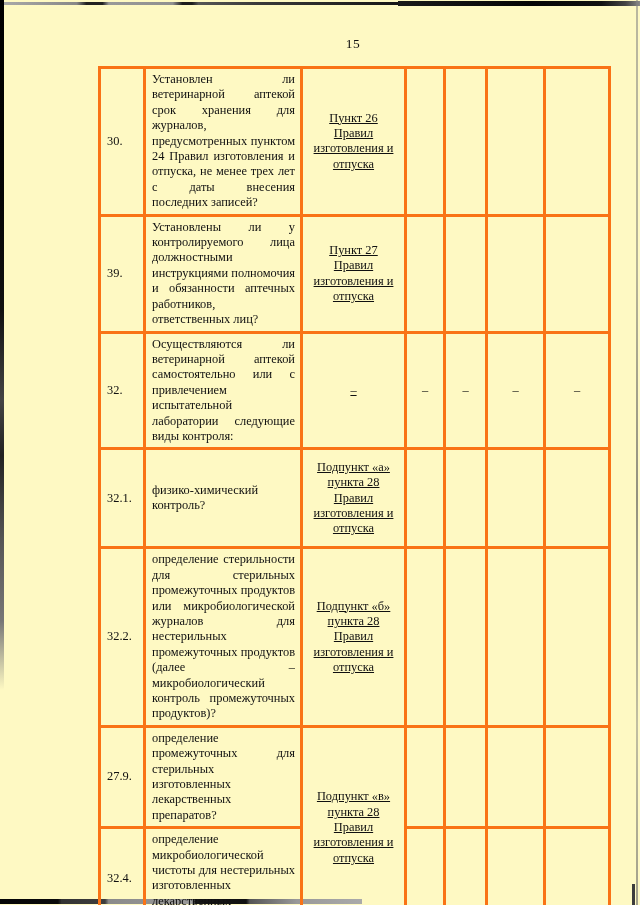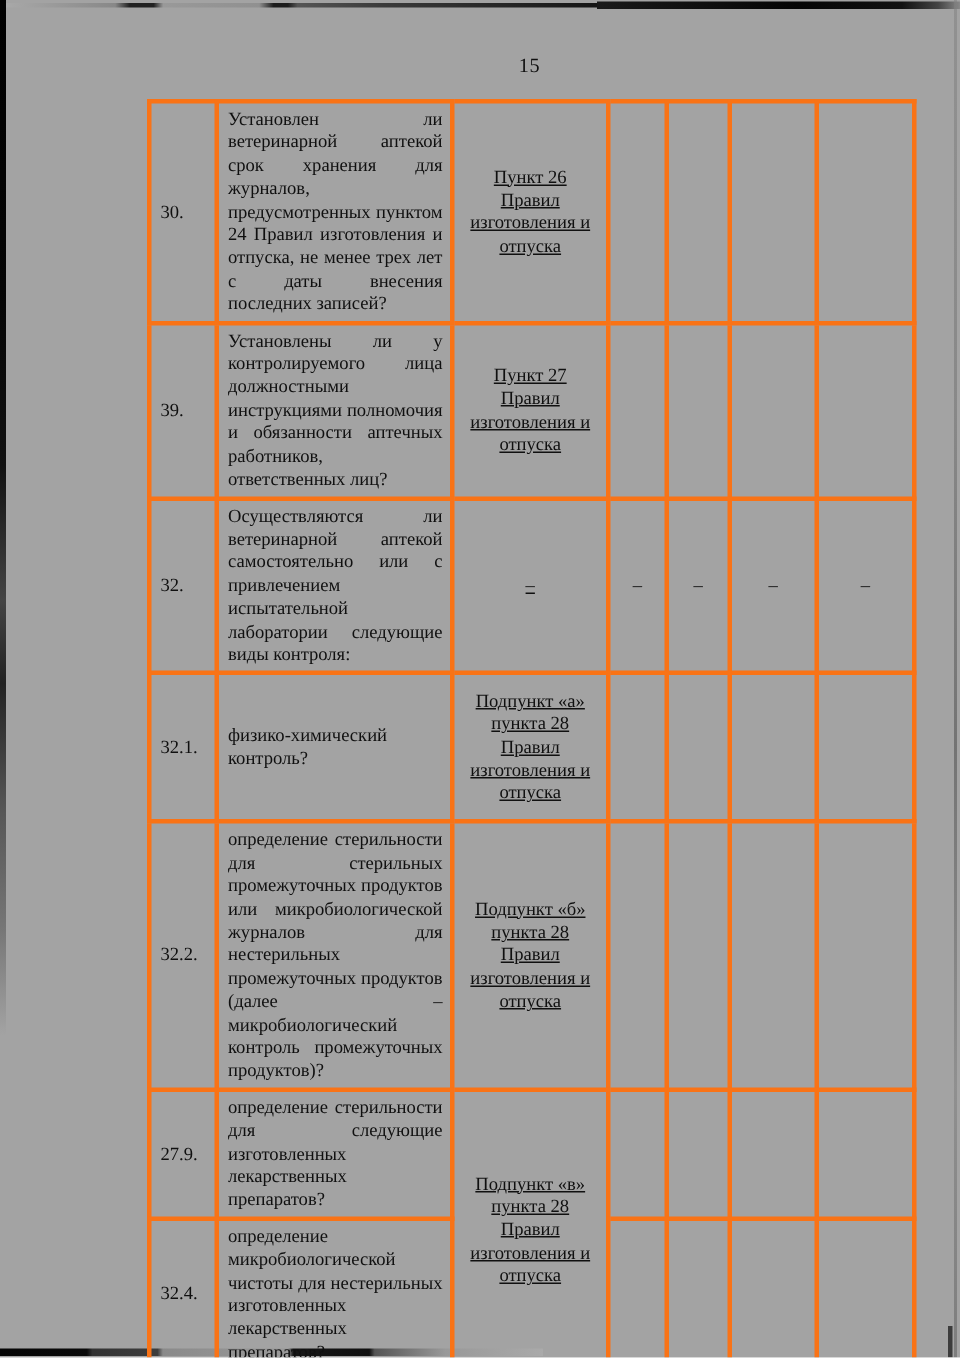--- a/index.html
+++ b/index.html
@@ -1,20 +1,20 @@
 <!DOCTYPE html>
 <html><head>
 <meta charset="utf-8">
 <style>
   html, body { margin: 0; padding: 0; background: #ffffff; }
   #page {
     position: relative;
     width: 640px;
     height: 905px;
-    background: #a3a3a3;
+    background: #fef9c3;
     font-family: "Liberation Serif", "DejaVu Serif", serif;
     color: #101010;
     overflow: hidden;
   }
 
   
   .artifact { position: absolute; pointer-events: none; }
   #top-edge-line {
     left: 0; top: 2px; width: 640px; height: 3px;
     background: linear-gradient(90deg,
@@ -135,21 +135,21 @@
         <td class="num">32.2.</td>
         <td class="q">определение стерильности для стерильных промежуточных продуктов или микробиологической журналов для нестерильных промежуточных продуктов (далее – микробиологический контроль промежуточных продуктов)?</td>
         <td class="ref">Подпункт «б»<br>пункта 28<br>Правил<br>изготовления и<br>отпуска</td>
         <td class="ans"></td>
         <td class="ans"></td>
         <td class="ans"></td>
         <td class="ans"></td>
       </tr>
       <tr style="height:69px">
         <td class="num">27.9.</td>
-        <td class="q">определение стерильности для следующие изготовленных лекарственных препаратов?</td>
+        <td class="q">определение промежуточных для стерильных изготовленных лекарственных препаратов?</td>
         <td class="ref" rowspan="2">Подпункт «в»<br>пункта 28<br>Правил<br>изготовления и<br>отпуска</td>
         <td class="ans"></td>
         <td class="ans"></td>
         <td class="ans"></td>
         <td class="ans"></td>
       </tr>
       <tr style="height:82px">
         <td class="num">32.4.</td>
         <td class="q">определение микробиологической чистоты для нестерильных изготовленных лекарственных препаратов?</td>
         <td class="ans"></td>

